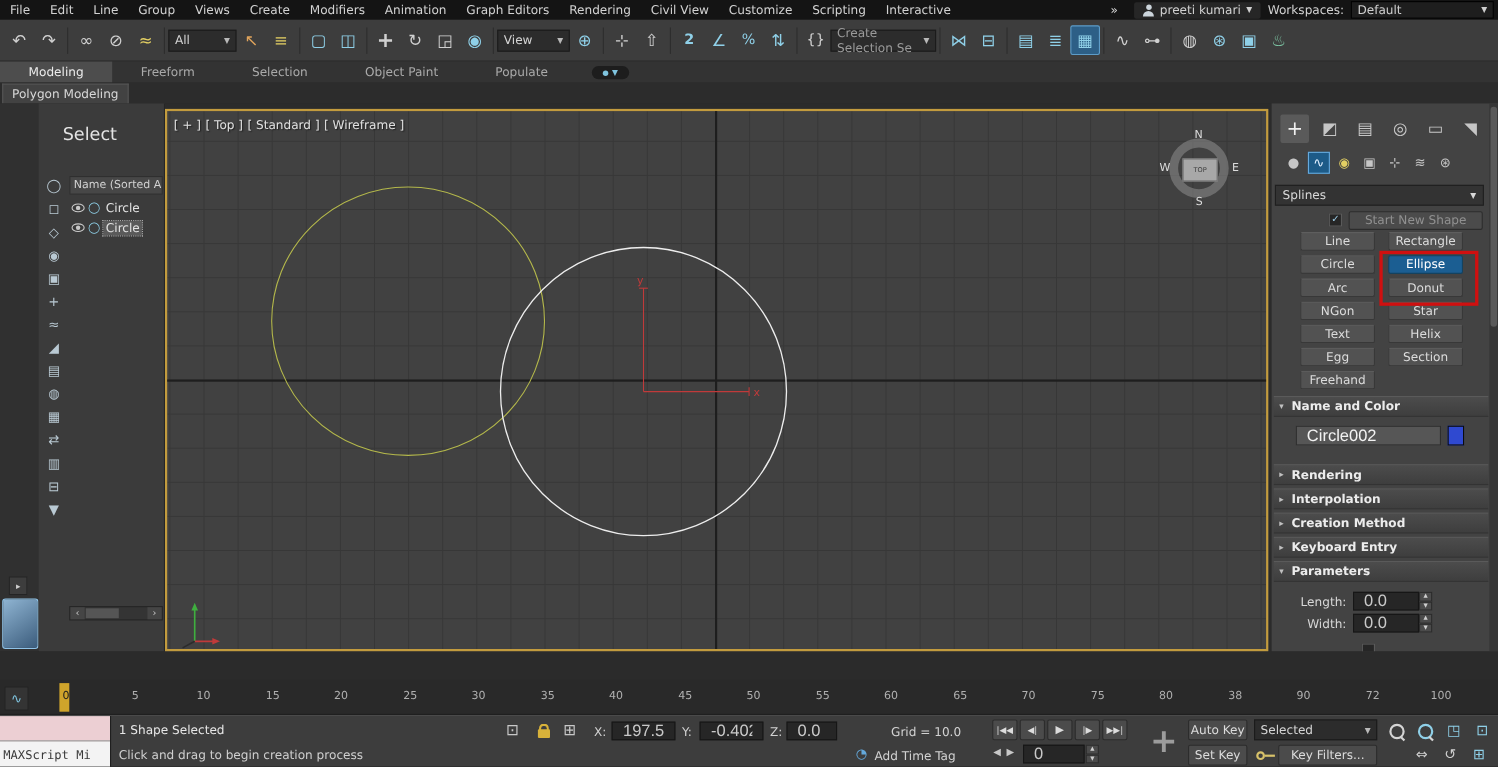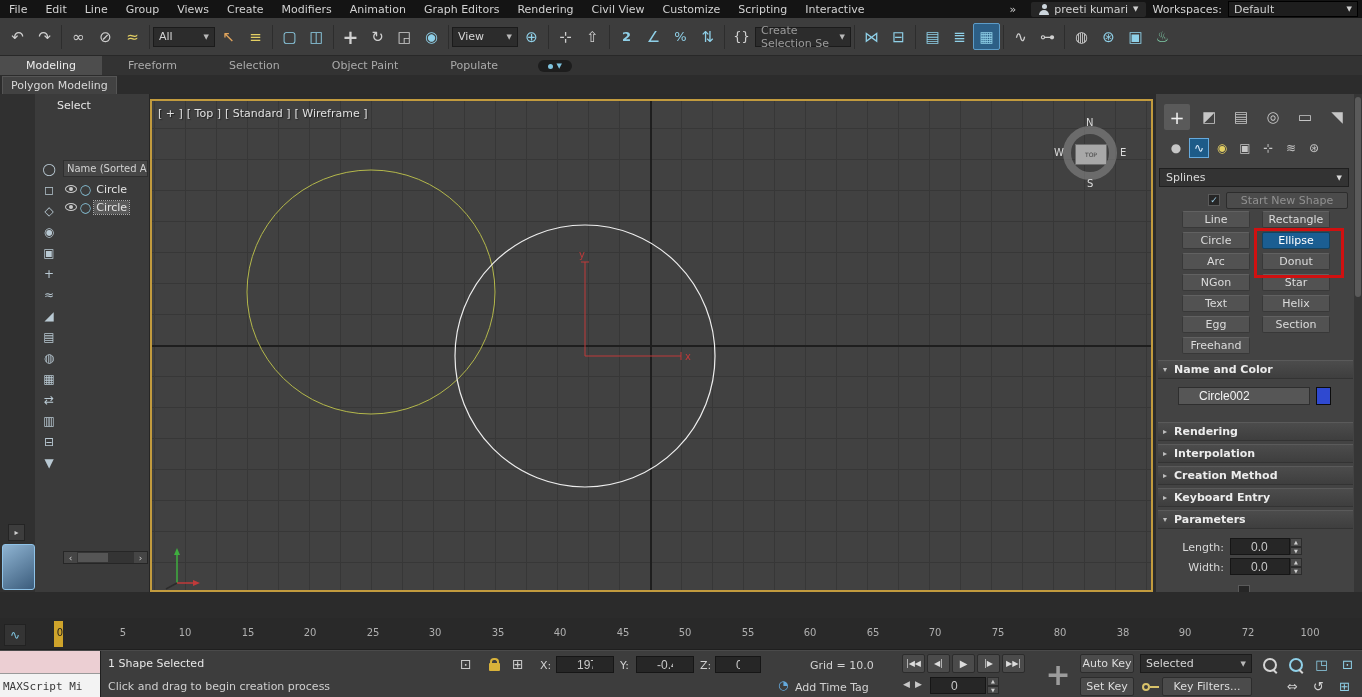--- a/index.html
+++ b/index.html
@@ -36,21 +36,21 @@
   .rpill b{font-size:7px;color:#7fc4df;font-weight:normal}
   .rsub{position:absolute;left:0;top:75px;width:100%;height:19px;background:#2c2c2c;display:flex;align-items:center}
   .subtab{background:#424242;border:1px solid #555;border-bottom:none;color:#d8d8d8;font-size:11px;padding:2px 8px;margin-left:2px}
   
   .lstrip{position:absolute;left:0;top:94px;width:35px;height:498px;background:#303030}
   .expandbtn{position:absolute;left:8px;top:430px;width:15px;height:15px;background:#3d3d3d;border:1px solid #242424;
              color:#cfcfcf;font-size:8px;display:flex;align-items:center;justify-content:center}
   .vpthumb{position:absolute;left:2px;top:450px;width:31px;height:44px;border:1px solid #8fc3e8;border-radius:3px;
            background:linear-gradient(145deg,#8fb4d2,#3b5c7c)}
   .explorer{position:absolute;left:35px;top:94px;width:115px;height:498px;background:#3b3b3b;border-right:1px solid #262626;box-sizing:border-box}
-  .exptitle{position:absolute;left:22px;top:5px;font-size:11px;color:#e4e4e4}
+  .exptitle{position:absolute;left:22px;top:18px;font-size:16px;color:#e4e4e4}
   .expicons{position:absolute;left:2px;top:64px;width:24px;display:flex;flex-direction:column;align-items:center}
   .vticon{width:22px;height:21px;display:flex;align-items:center;justify-content:center;font-size:12px;color:#b9c9d3}
   .colhead{position:absolute;left:28px;top:66px;width:85px;height:17px;background:#474747;border:1px solid #2f2f2f;
            font-size:10px;color:#d2d2d2;display:flex;align-items:center;padding-left:3px;box-sizing:border-box;white-space:nowrap;overflow:hidden}
   .exprow{position:absolute;left:28px;width:85px;height:18px;display:flex;align-items:center;gap:3px;padding-left:2px;box-sizing:border-box}
   .exprow .lbl{font-size:11px;color:#e2e2e2;padding:0 2px}
   .exprow.sel .lbl{background:#5a5a5a;outline:1px dotted #aaa}
   .eye{position:relative;width:12px;height:8px;display:inline-block;flex:none}
   .eye::before{content:'';position:absolute;inset:0;border:1px solid #c9c9c9;border-radius:50%}
   .eye::after{content:'';position:absolute;left:4px;top:2px;width:4px;height:4px;border-radius:50%;background:#c9c9c9}
@@ -87,21 +87,21 @@
   .btn{background:#4b4b4b;border:1px solid #2c2c2c;border-radius:2px;color:#dcdcdc;font-size:11px;
        display:flex;align-items:center;justify-content:center;box-sizing:border-box}
   .gbtn{position:absolute;width:68px;height:17px;background:#525252;border:1px solid #383838;border-top-color:#616161;
         border-radius:2px;color:#dcdcdc;font-size:11px;display:flex;align-items:center;justify-content:center;box-sizing:border-box}
   .gbtn.activeblue{background:#1b5e92;color:#fff;border-color:#14425f}
   .redbox{position:absolute;left:98px;top:134px;width:84px;height:44px;border:3px solid #d01010;z-index:6;pointer-events:none}
   .rollhead{position:absolute;left:2px;width:195px;height:19px;background:linear-gradient(#4c4c4c,#3e3e3e);
             border-top:1px solid #5a5a5a;border-bottom:1px solid #333;display:flex;align-items:center;
             font-weight:bold;font-size:11px;color:#ececec;padding-left:16px;box-sizing:border-box}
   .rollhead .tri{position:absolute;left:5px;font-size:8px;color:#c0c0c0;font-weight:normal}
-  .field{background:#262626;border:1px solid #161616;color:#c9c9c9;font-size:12px;padding:0 20px;box-sizing:border-box}
+  .field{background:#262626;border:1px solid #161616;color:#c9c9c9;font-size:15px;padding:0 9px;box-sizing:border-box}
   input.field{outline:none}
   .namefield{background:#565656;border:1px solid #2e2e2e;color:#f2f2f2}
   .swatch{position:absolute;width:15px;height:18px;background:#2f49d0;border:1px solid #0c0c0c;box-sizing:border-box}
   .plabel{position:absolute;width:56px;text-align:right;font-size:11px;color:#d8d8d8}
   .spin{position:absolute;width:12px;height:17px;display:flex;flex-direction:column}
   .spin span{flex:1;background:#4b4b4b;border:1px solid #2c2c2c;font-size:5px;color:#cfcfcf;display:flex;align-items:center;justify-content:center;box-sizing:border-box}
   .cpscroll{position:absolute;right:0;top:0;width:8px;height:100%;background:#363636}
   .cpscroll .thumb{position:absolute;left:1px;top:3px;width:6px;height:200px;background:#5a5a5a;border-radius:3px}
   .clipped{position:absolute;left:2px;top:486px;width:195px;height:12px;overflow:hidden}
   

